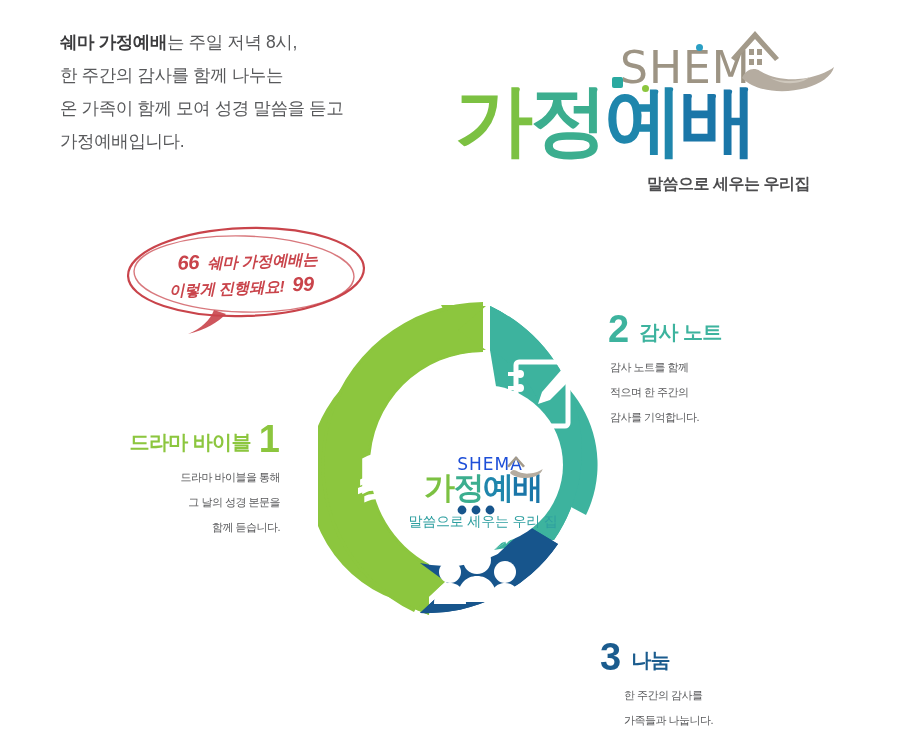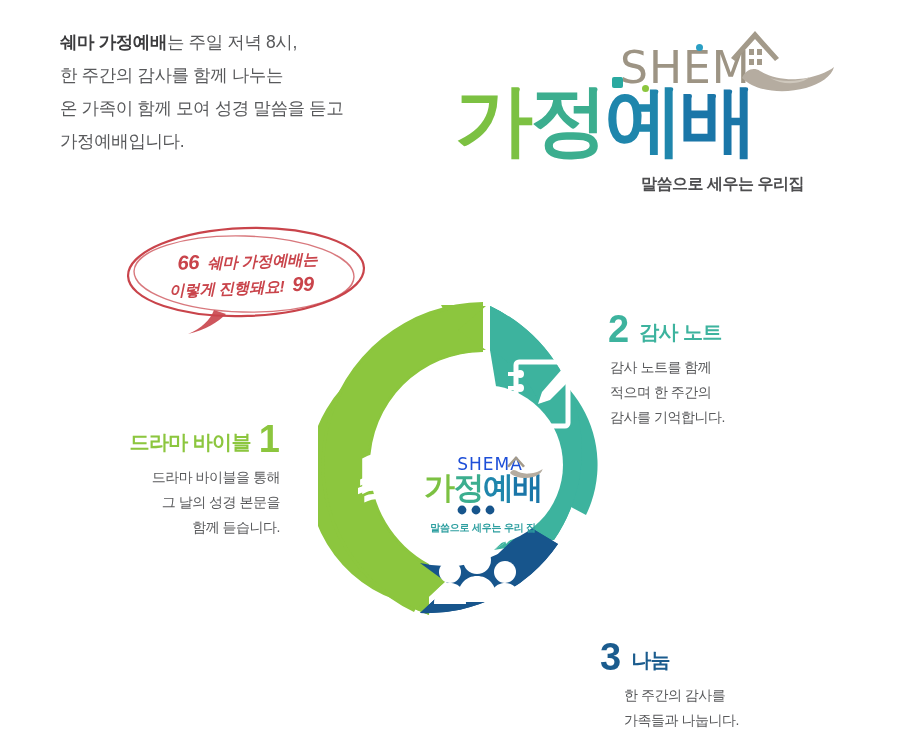--- a/index.html
+++ b/index.html
@@ -40,21 +40,21 @@
   #hand  { position: absolute; left: 285px; top: 36px; width: 96px; height: 36px; }
 
   #hangul-logo {
     position: absolute; left: 0px; top: 50px;
     font-size: 78px; font-weight: bold; letter-spacing: -3px;
     line-height: 96px; white-space: nowrap;
   }
   .g1 { color: #7cc142; } .g2 { color: #3cae8f; } .g4 { color: #1f86ac; } .g5 { color: #1a76a8; }
 
   #tagline {
-    position: absolute; left: 186px; top: 152px;
+    position: absolute; left: 192px; top: 152px;
     font-size: 16px; font-weight: bold; color: #4d4d4f; letter-spacing: -0.5px;
   }
 
   
   #bubble { position: absolute; left: 118px; top: 222px; width: 260px; height: 115px; }
   #bubble svg { position: absolute; left:0; top:0; }
   #bubble-text {
     position: absolute; left: 0; top: 26px; width: 260px;
     text-align: center; color: #c9444b; font-size: 15.5px; line-height: 25px;
     font-weight: bold; letter-spacing: -0.3px; transform: rotate(-2.2deg);
@@ -75,29 +75,29 @@
     font-size: 17px; color:#1d4ed8; letter-spacing:1px;
     font-family:"DejaVu Sans", sans-serif; margin-left: 14px; line-height: 18px;
   }
   #center-house { position:absolute; left:103px; top:0px; width:20px; height:17px; }
   #center-hand  { position:absolute; left:106px; top:11px; width:34px; height:13px; }
   #center-hangul {
     font-size: 31px; font-weight: bold; letter-spacing:-1.5px; line-height: 34px;
     margin-top: -2px;
   }
   #center-tag {
-    font-size: 10px; color:#2e9fa0; letter-spacing:-0.2px; margin-top: 16px; font-weight:bold;
+    font-size: 14px; color:#2e9fa0; letter-spacing:-0.2px; margin-top: 8px; font-weight:normal;
   }
 
   
   .step { position: absolute; }
   .step-head { display:flex; align-items:flex-end; white-space:nowrap; }
   .step-num { font-size: 38px; font-weight: bold; line-height: 34px; font-family:"Liberation Sans", sans-serif; }
   .step-title { font-size: 20px; font-weight: bold; letter-spacing:-0.6px; line-height: 28px; }
-  .step-desc { font-size: 14px; line-height: 25px; color:#58595b; letter-spacing:-0.5px; margin-top:9px; }
+  .step-desc { font-size: 11px; line-height: 25px; color:#58595b; letter-spacing:-0.5px; margin-top:9px; }
   .step-desc span { display:block; white-space:nowrap; }
 
   #step1 { left: 60px; top: 422px; width: 220px; text-align: right; }
   #step1 .step-head { justify-content: flex-end; }
   #step1 .step-title { color:#8cc63e; margin-right: 8px; }
   #step1 .step-num   { color:#8cc63e; }
   #step1 .step-desc  { text-align: right; }
 
   #step2 { left: 608px; top: 312px; width: 230px; text-align: left; }
   #step2 .step-num   { color:#3db39e; margin-right: 10px; }

